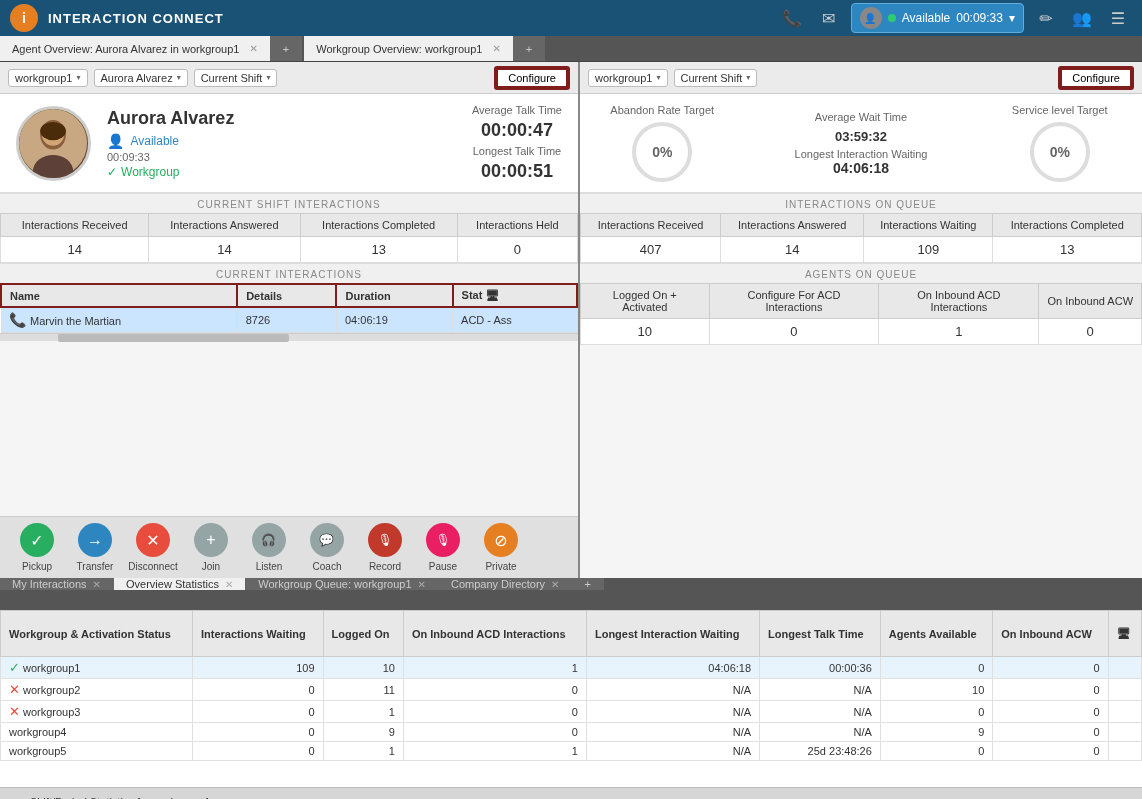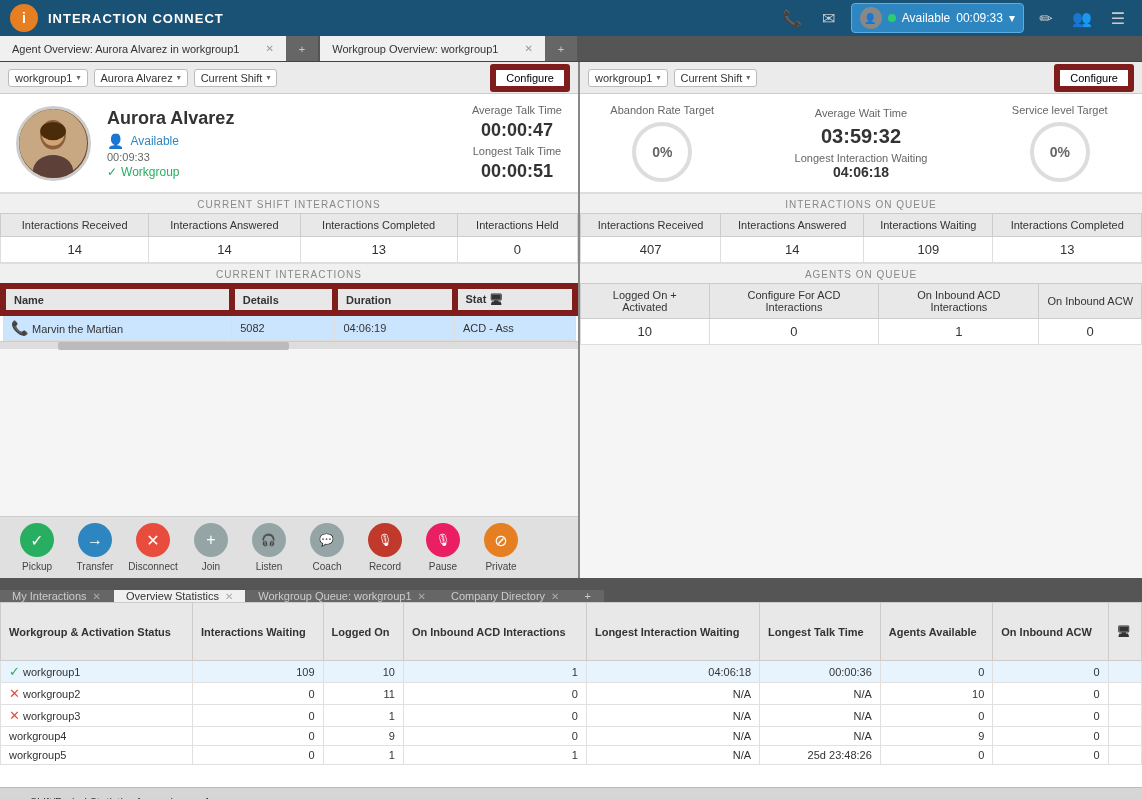--- a/index.html
+++ b/index.html
@@ -40,21 +40,21 @@
     
     .panel-tabs {
       background: #555;
       display: flex;
       align-items: stretch;
       height: 26px;
       border-bottom: 1px solid #444;
     }
     .panel-tab {
       padding: 4px 12px;
-      display: flex; align-items: center; gap: 22px;
+      display: flex; align-items: center; gap: 6px;
       cursor: pointer; font-size: 11px; color: #ccc;
       border-right: 1px solid #666;
       background: #666;
       white-space: nowrap;
     }
     .panel-tab.active { background: #f0f0f0; color: #333; }
     .panel-tab .close-x { font-size: 10px; color: #999; cursor: pointer; margin-left: 4px; }
 
     
     .panels-area {
@@ -88,21 +88,21 @@
       gap: 6px;
       height: 32px;
     }
     .dropdown-btn {
       background: white; border: 1px solid #bbb; border-radius: 3px;
       padding: 2px 6px; font-size: 11px; cursor: pointer;
       display: flex; align-items: center; gap: 4px;
     }
     .dropdown-btn .arrow { font-size: 8px; color: #666; }
     .config-btn {
-      margin-left: auto; background: white; border: 6px solid #7f1d1d; border-radius: 3px;
+      margin-left: auto; background: white; border: 4px solid #7f1d1d; border-radius: 3px;
       padding: 2px 10px; font-size: 11px; cursor: pointer;
     }
 
     
     .agent-info {
       display: flex;
       align-items: center;
       padding: 10px 16px;
       gap: 16px;
       border-bottom: 1px solid #ddd;
@@ -141,21 +141,21 @@
       padding: 5px 8px; font-size: 11px; font-weight: normal; text-align: center;
     }
     .stats-table td {
       border: 1px solid #ddd; padding: 5px 8px;
       text-align: center; font-size: 13px;
     }
 
     
     .interactions-table { width: 100%; border-collapse: collapse; background: white; font-size: 11px; }
     .interactions-table th {
-      background: #e8e8e8; border: 6px solid #7f1d1d;
+      background: #e8e8e8; border: 2px solid #7f1d1d;
       padding: 4px 8px; text-align: left; font-size: 11px; font-weight: bold;
     }
     .interactions-table td {
       border: 1px solid #ddd; padding: 4px 8px;
     }
     .interactions-table tr.selected { background: #cce5ff; }
     .call-icon { color: #27ae60; font-size: 14px; }
 
     
     .action-bar {
@@ -190,21 +190,21 @@
     .workgroup-metrics {
       display: flex;
       gap: 0;
       padding: 10px 16px;
       background: white;
       border-bottom: 1px solid #ddd;
       align-items: center;
     }
     .metric-block { flex: 1; text-align: center; }
     .metric-label { font-size: 11px; color: #666; margin-bottom: 6px; }
-    .metric-value { font-size: 20px; font-weight: bold; color: #333; }
+    .metric-value { font-size: 13px; font-weight: bold; color: #333; }
     .metric-sub-label { font-size: 11px; color: #666; margin-top: 4px; }
     .metric-sub-value { font-size: 14px; font-weight: bold; color: #333; }
 
     
     .gauge-wrap { display: flex; align-items: center; justify-content: center; }
     .gauge {
       width: 60px; height: 60px; border-radius: 50%;
       border: 4px solid #ddd;
       display: flex; align-items: center; justify-content: center;
       font-size: 14px; font-weight: bold; color: #666;
@@ -214,38 +214,38 @@
     
     .bottom-section {
       height: 237px;
       background: #f5f5f5;
       display: flex;
       flex-direction: column;
     }
     .bottom-tab-strip {
       background: #555;
       display: flex;
-      align-items: flex-end;
-      height: 24px;
+      align-items: flex-start;
+      height: 32px;
     }
     .bottom-tab {
       padding: 0 12px;
       display: flex; align-items: center; gap: 6px;
       cursor: pointer; font-size: 11px; color: #ccc;
       border-right: 1px solid #666;
       background: #666;
     }
     .bottom-tab.active { background: #f0f0f0; color: #333; }
     .bottom-content { flex: 1; overflow: hidden; background: white; }
 
     
     .wg-table { width: 100%; border-collapse: collapse; font-size: 11px; }
     .wg-table thead th {
       background: #e8e8e8; border: 1px solid #ccc;
-      padding: 22px 8px; text-align: left; font-weight: bold; white-space: nowrap;
+      padding: 16px 8px; text-align: left; font-weight: bold; white-space: nowrap;
       position: sticky; top: 0;
     }
     .wg-table tbody td {
       border: 1px solid #e0e0e0; padding: 3px 8px;
       white-space: nowrap;
     }
     .wg-table tbody tr.active-row { background: #e8f4fd; }
     .text-right { text-align: right; }
     .status-check { color: #27ae60; font-size: 13px; }
     .status-x { color: #e74c3c; font-size: 13px; }
@@ -393,21 +393,21 @@
           <th>Duration</th>
           <th>Stat 🖥</th>
         </tr>
       </thead>
       <tbody>
         <tr class="selected">
           <td>
             <span class="call-icon">📞</span>
             <span>Marvin the Martian</span>
           </td>
-          <td>5082</td>
+          <td>8726</td>
           <td>04:06:19</td>
           <td>ACD - Ass</td>
         </tr>
       </tbody>
     </table>
 
     <div class="scroll-indicator">
       <div class="scroll-thumb"></div>
     </div>
 

